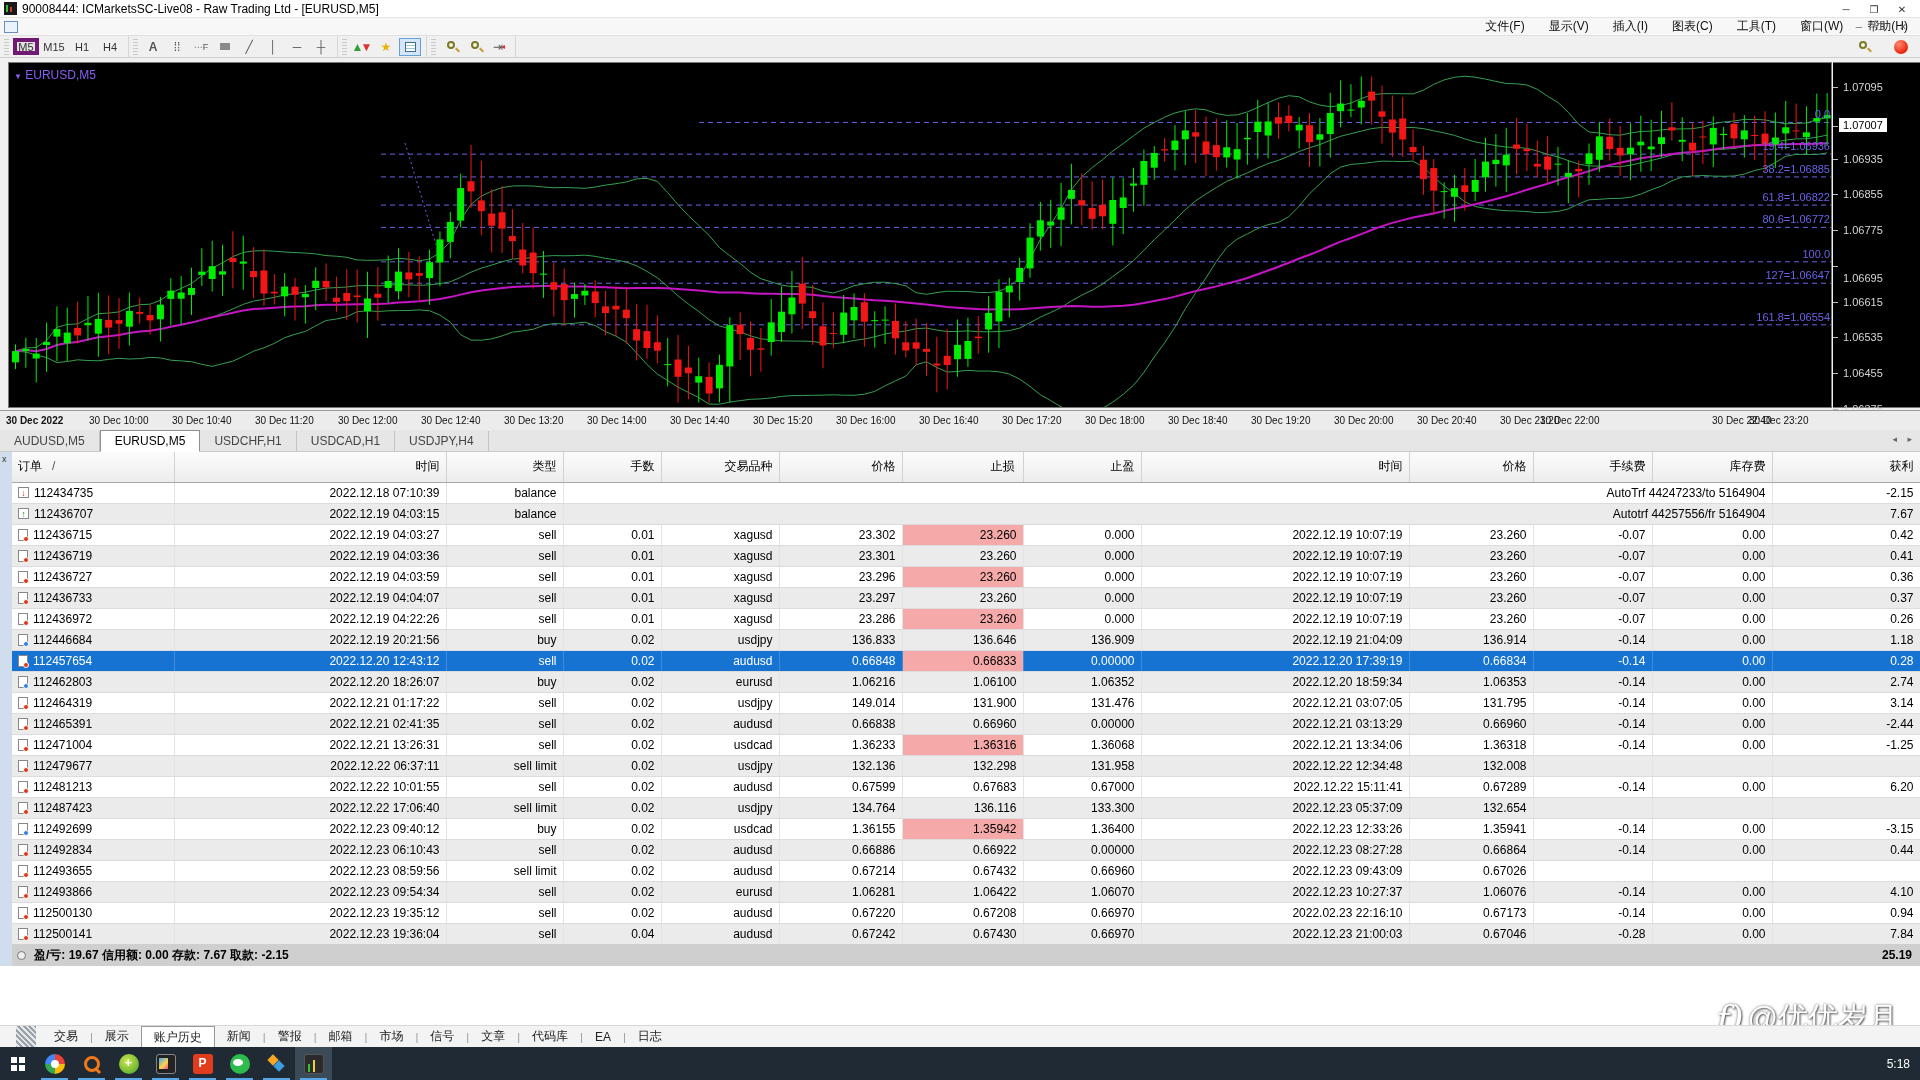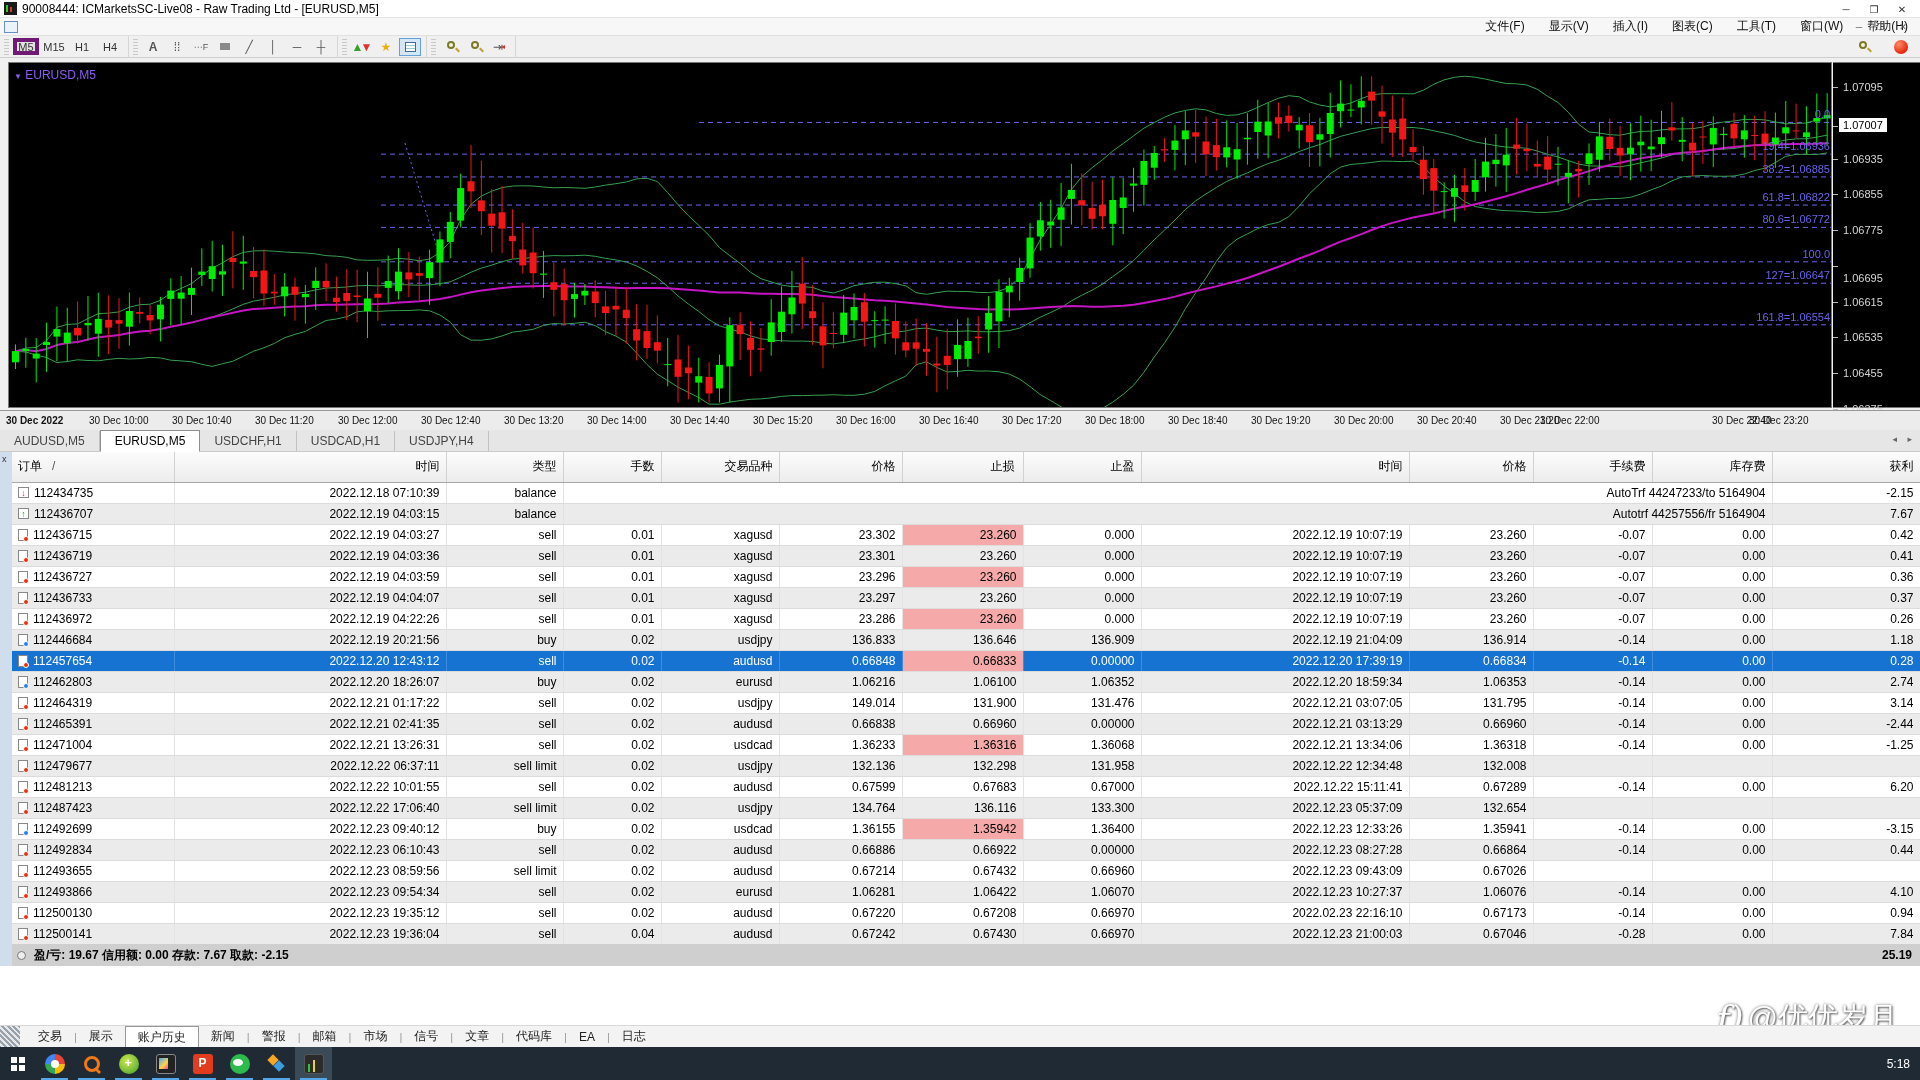--- a/index.html
+++ b/index.html
@@ -67,21 +67,21 @@
   .doc-ico { position:relative; width:10px; height:12px; background:#fff; border:1px solid #888; flex:0 0 auto; }
   .doc-ico .dot { position:absolute; right:-2px; bottom:-2px; width:6px; height:6px; border-radius:50%; border:1px solid #fff; }
   .dot.sell { background:#e03418; }
   .dot.buy { background:#2f7fe0; }
   .bal-ico { width:11px; height:11px; border:1px solid #888; background:#fff; font-size:9px; line-height:10px; text-align:center; flex:0 0 auto; }
   .bal-out { color:#d22; } .bal-in { color:#1a9a1a; }
   .hist-footer { position:absolute; left:12px; top:492px; width:1908px; height:22px; background:#cfcfcf; font-size:12px; font-weight:bold; display:flex; align-items:center; }
   .foot-ico { width:9px; height:9px; border-radius:50%; border:1px solid #777; background:#eee; margin:0 8px 0 5px; }
   .foot-total { position:absolute; right:8px; font-weight:bold; }
   
-  .bottom-tabs { position:absolute; left:0; top:1025px; width:1920px; height:22px; background:#f3f3f3; border-top:1px solid #d8d8d8; display:flex; align-items:center; }
+  .bottom-tabs { position:absolute; left:0; top:1025px; width:1920px; height:22px; background:#f3f3f3; border-top:1px solid #d8d8d8; display:flex; align-items:center;padding-left:16px; }
   .bgrip { width:20px; height:22px; background:repeating-linear-gradient(45deg,#98a2ac 0 2px,#e8e8e8 2px 4px); margin-right:6px; flex:0 0 auto; }
   .btab { font-size:12px; color:#222; padding:2px 12px; position:relative; }
   .btab.active { background:#fff; border:1px solid #999; border-bottom:none; height:22px; display:flex; align-items:center; }
   .bsep { color:#9a9a9a; font-size:11px; }
   
   .taskbar { position:absolute; left:0; top:1047px; width:1920px; height:33px; background:#1f2a35; display:flex; align-items:center; }
   .start { width:36px; height:33px; display:flex; align-items:center; justify-content:center; }
   .start-glyph { width:14px; height:14px; display:grid; grid-template-columns:6px 6px; grid-template-rows:6px 6px; gap:2px; }
   .start-glyph span { background:#fff; }
   .task-slot { width:37px; height:33px; display:flex; align-items:center; justify-content:center; position:relative; }

